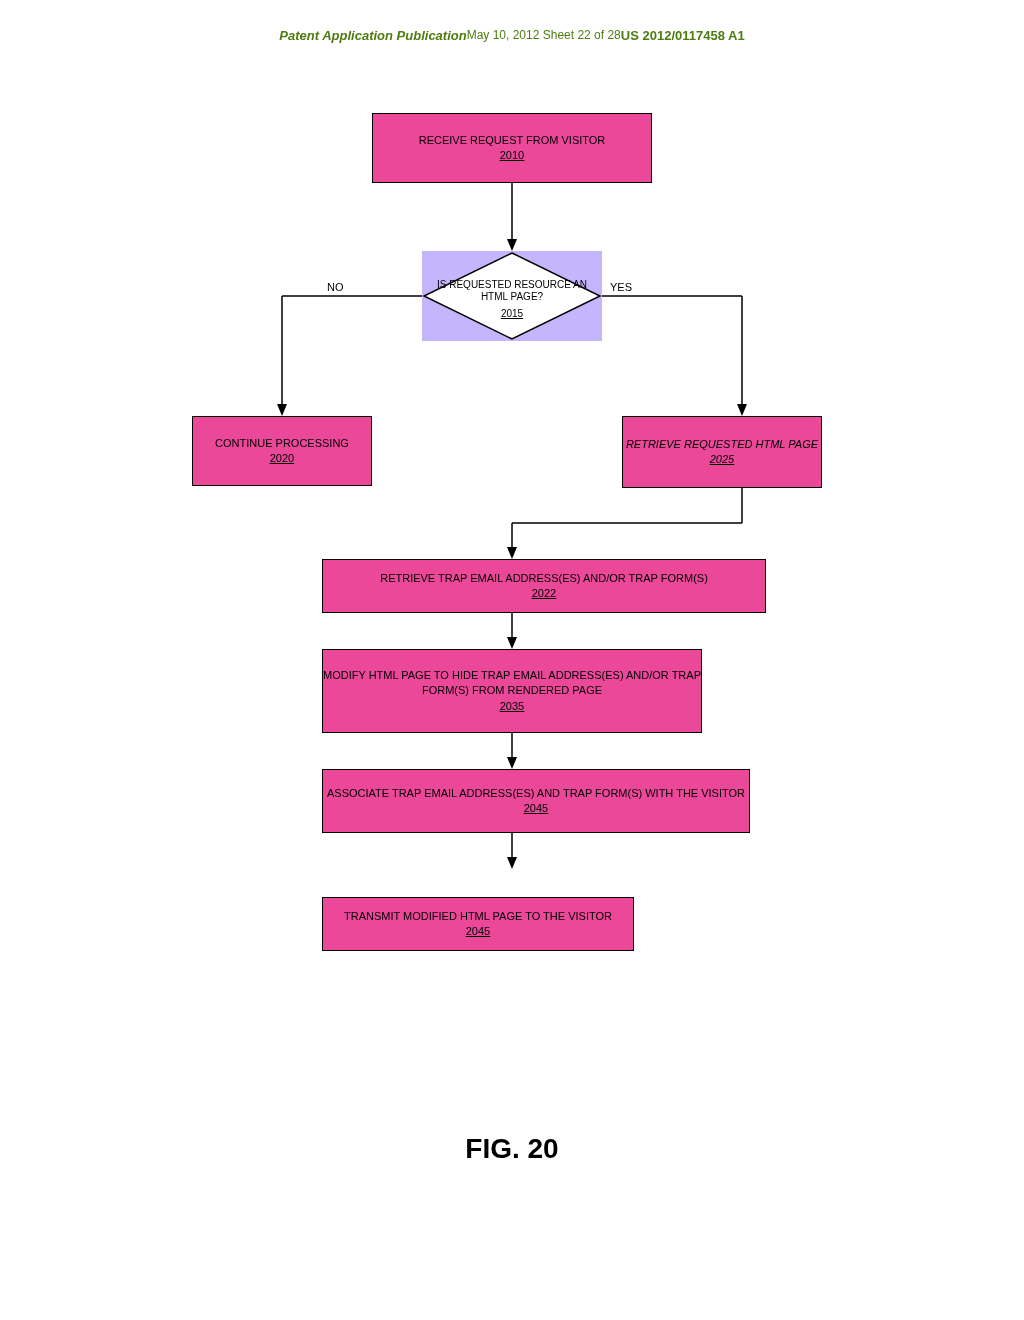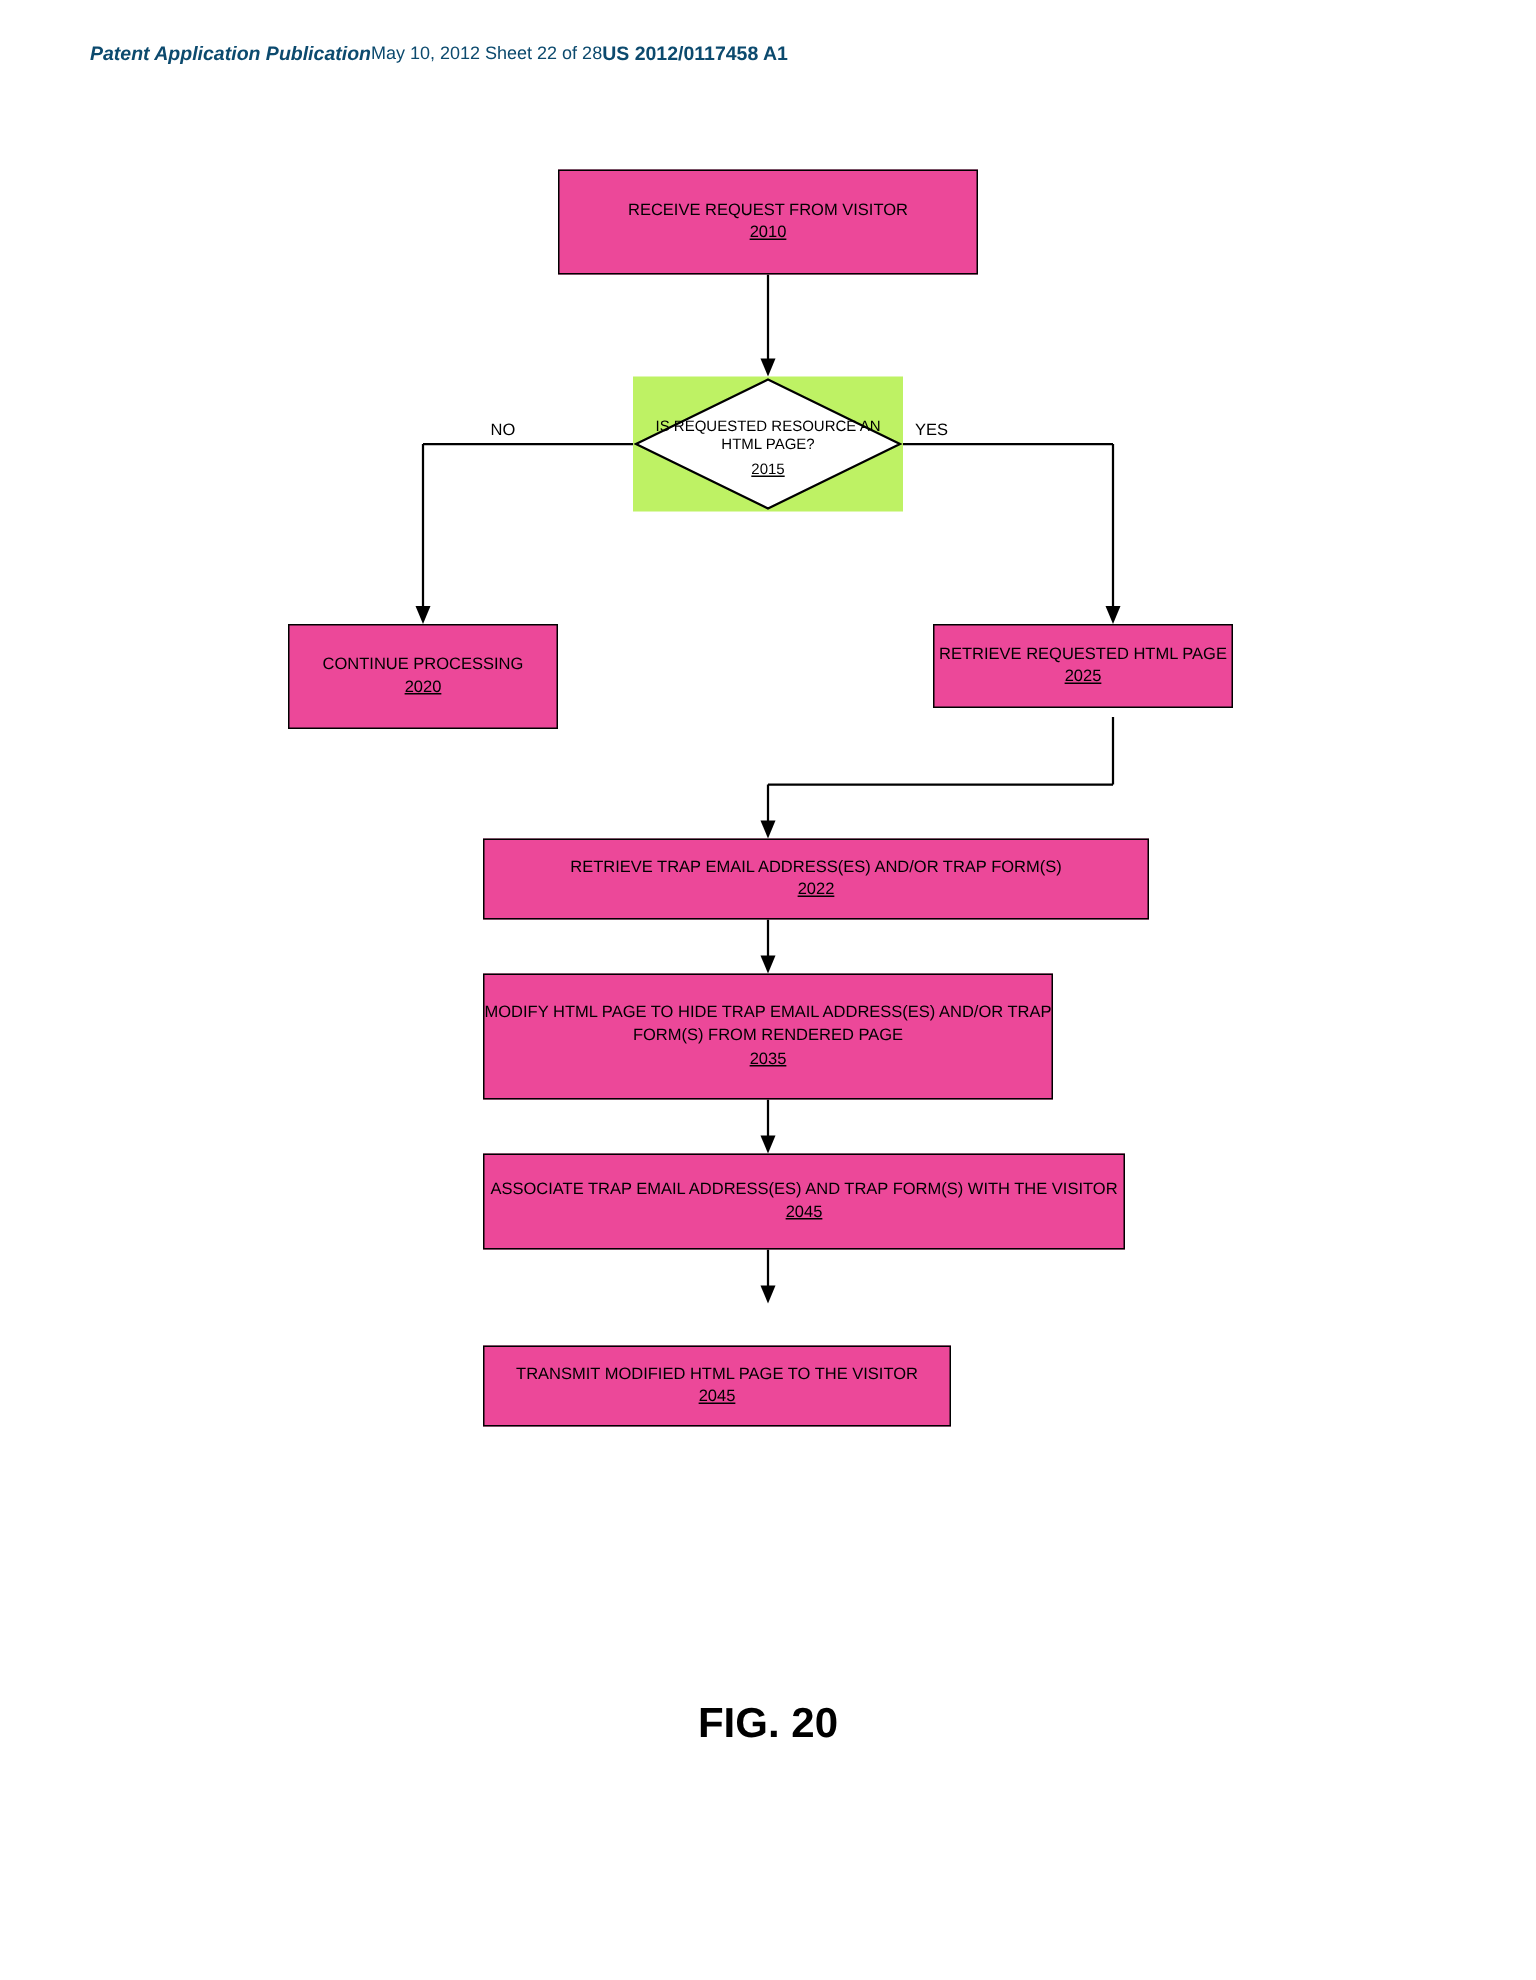--- a/index.html
+++ b/index.html
@@ -6,25 +6,25 @@
     body {
       background: #fff;
       font-family: Arial, sans-serif;
       width: 1024px;
       min-height: 1320px;
       position: relative;
     }
 
     .page-header {
       display: flex;
-      justify-content: flex-start;
+      justify-content: center;
       align-items: flex-start;
       padding: 28px 60px 0 60px;
       font-size: 13px;
-      color: #0c4a6e;
+      color: #4d7c0f;
     }
 
     .header-left {
       font-style: italic;
       font-weight: bold;
       font-size: 13px;
     }
 
     .header-center {
       font-size: 12px;
@@ -69,21 +69,21 @@
     }
 
     
     .diamond-container {
       position: absolute;
     }
 
     .diamond {
       width: 180px;
       height: 90px;
-      background: #bef264;
+      background: #c4b5fd;
       border: none;
       position: relative;
       display: flex;
       align-items: center;
       justify-content: center;
       text-align: center;
     }
 
     .diamond svg {
       position: absolute;
@@ -199,21 +199,21 @@
 
   <div class="yes-label" style="left:448px; top:178px;">
     <span>YES</span>
   </div>
 
   <div class="box" style="left:30px; top:313px; width:180px; height:70px;">
     <span class="label">CONTINUE PROCESSING</span>
     <span class="ref">2020</span>
   </div>
 
-  <div class="box" style="left:460px; top:313px; width:200px; height:56px;">
+  <div class="box" style="left:460px; top:313px; width:200px; height:72px;font-style:italic;">
     <span class="label">RETRIEVE REQUESTED HTML PAGE</span>
     <span class="ref">2025</span>
   </div>
 
   <div class="box" style="left:160px; top:456px; width:444px; height:54px;">
     <span class="label">RETRIEVE TRAP EMAIL ADDRESS(ES) AND/OR TRAP FORM(S)</span>
     <span class="ref">2022</span>
   </div>
 
   <div class="box" style="left:160px; top:546px; width:380px; height:84px;">

